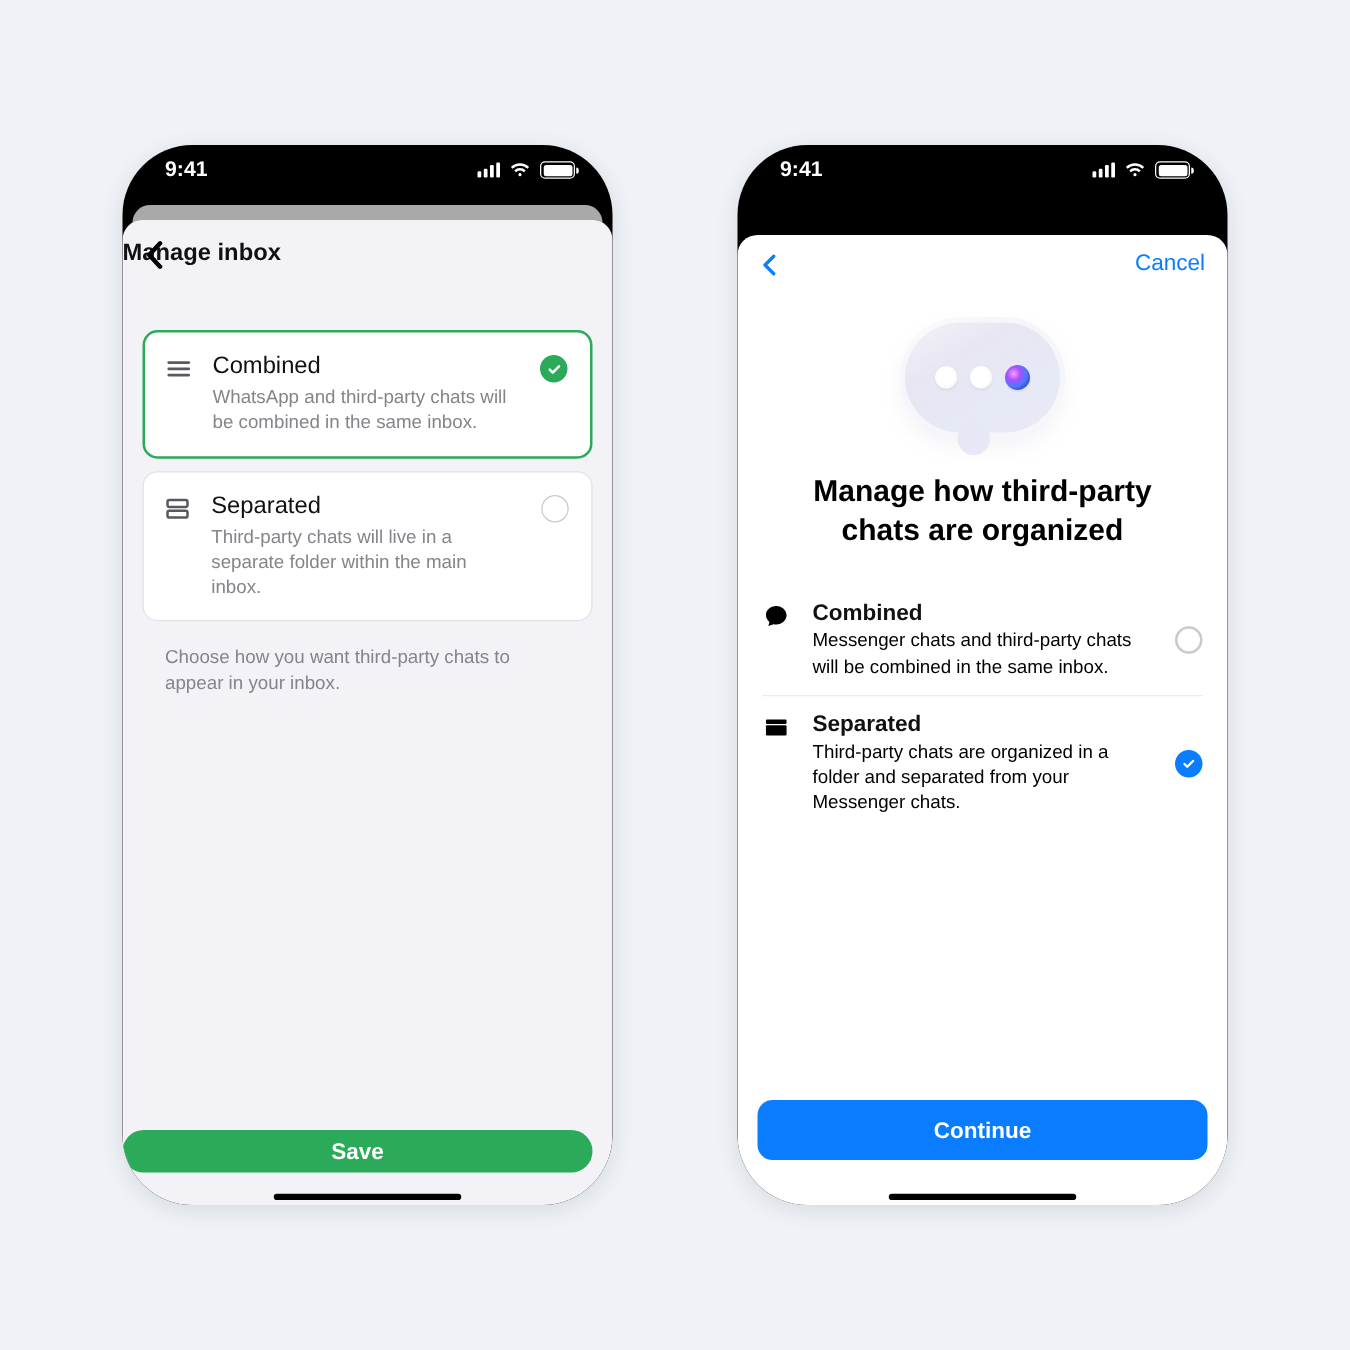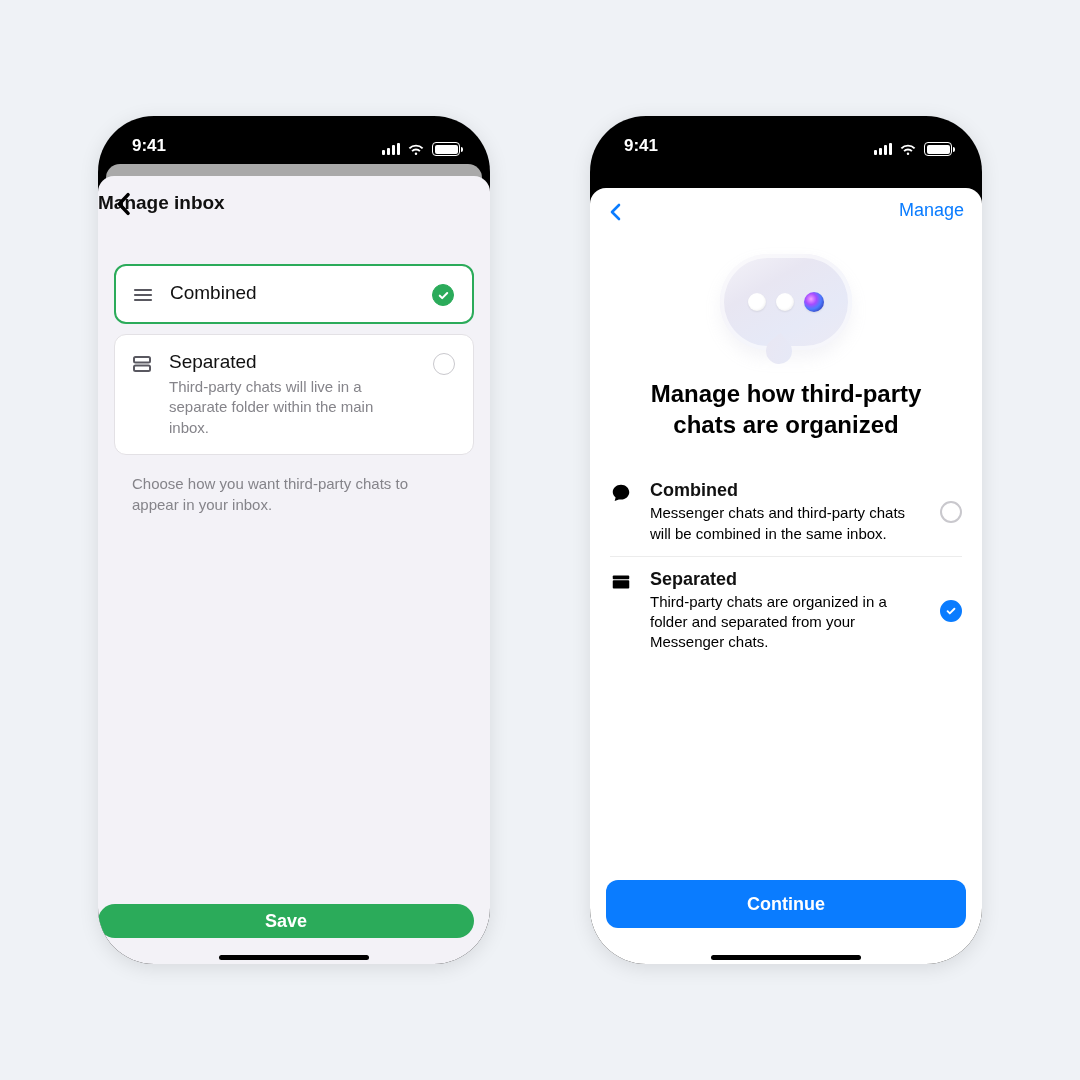--- a/index.html
+++ b/index.html
@@ -21,21 +21,21 @@
     border-radius: 56px;
     position: relative;
     overflow: hidden;
     box-shadow: 0 4px 20px rgba(0,0,0,0.1);
   }
   .statusbar {
     position: absolute;
     top: 0; left: 0; right: 0;
     height: 40px;
     display: flex;
-    align-items: flex-end;
+    align-items: center;
     justify-content: space-between;
     padding: 0 30px 0 34px;
     color: #fff;
     z-index: 5;
   }
   .statusbar .time { font-weight: 700; font-size: 17px; }
   .statusbar .rhs { display: flex; align-items: center; gap: 7px; }
   .signal { display: flex; align-items: flex-end; gap: 2px; height: 12px; }
   .signal span { width: 3px; background: #fff; border-radius: 1px; }
   .signal span:nth-child(1){height:5px} .signal span:nth-child(2){height:7px}
@@ -182,20 +182,21 @@
           <svg width="22" height="22" viewBox="0 0 22 22">
               <g stroke="#595860" stroke-width="2.2" stroke-linecap="round">
                 <line x1="3" y1="6" x2="19" y2="6"></line>
                 <line x1="3" y1="11" x2="19" y2="11"></line>
                 <line x1="3" y1="16" x2="19" y2="16"></line>
               </g>
             </svg>
         </span>
         <span class="texts">
           <div class="t">Combined</div>
+          <div class="d">WhatsApp and third-party chats will be combined in the same inbox.</div>
         </span>
         <span class="wa-radio checked">
           <svg width="13" height="13" viewBox="0 0 14 14">
               <path d="M3 7.2l2.6 2.6L11 4.4" stroke="#fff" stroke-width="2.2" fill="none" stroke-linecap="round" stroke-linejoin="round"></path>
             </svg>
         </span>
       </div>
 
       <div class="wa-card">
         <span class="opt-icon">
@@ -242,21 +243,21 @@
     </span>
   </div>
 
   <div class="sheet">
     <div class="navbar">
       <span class="back">
         <svg viewBox="0 0 24 24">
             <path d="M15 5l-7 7 7 7" stroke="#0a7cff" stroke-width="2.6" fill="none" stroke-linecap="round" stroke-linejoin="round"></path>
           </svg>
       </span>
-      <span class="cancel">Manage</span>
+      <span class="cancel">Cancel</span>
     </div>
 
     <div class="hero">
       <div class="bubble">
         <span class="dot"></span>
           <span class="dot"></span>
           <span class="dot c"></span>
       </div>
     </div>
 

